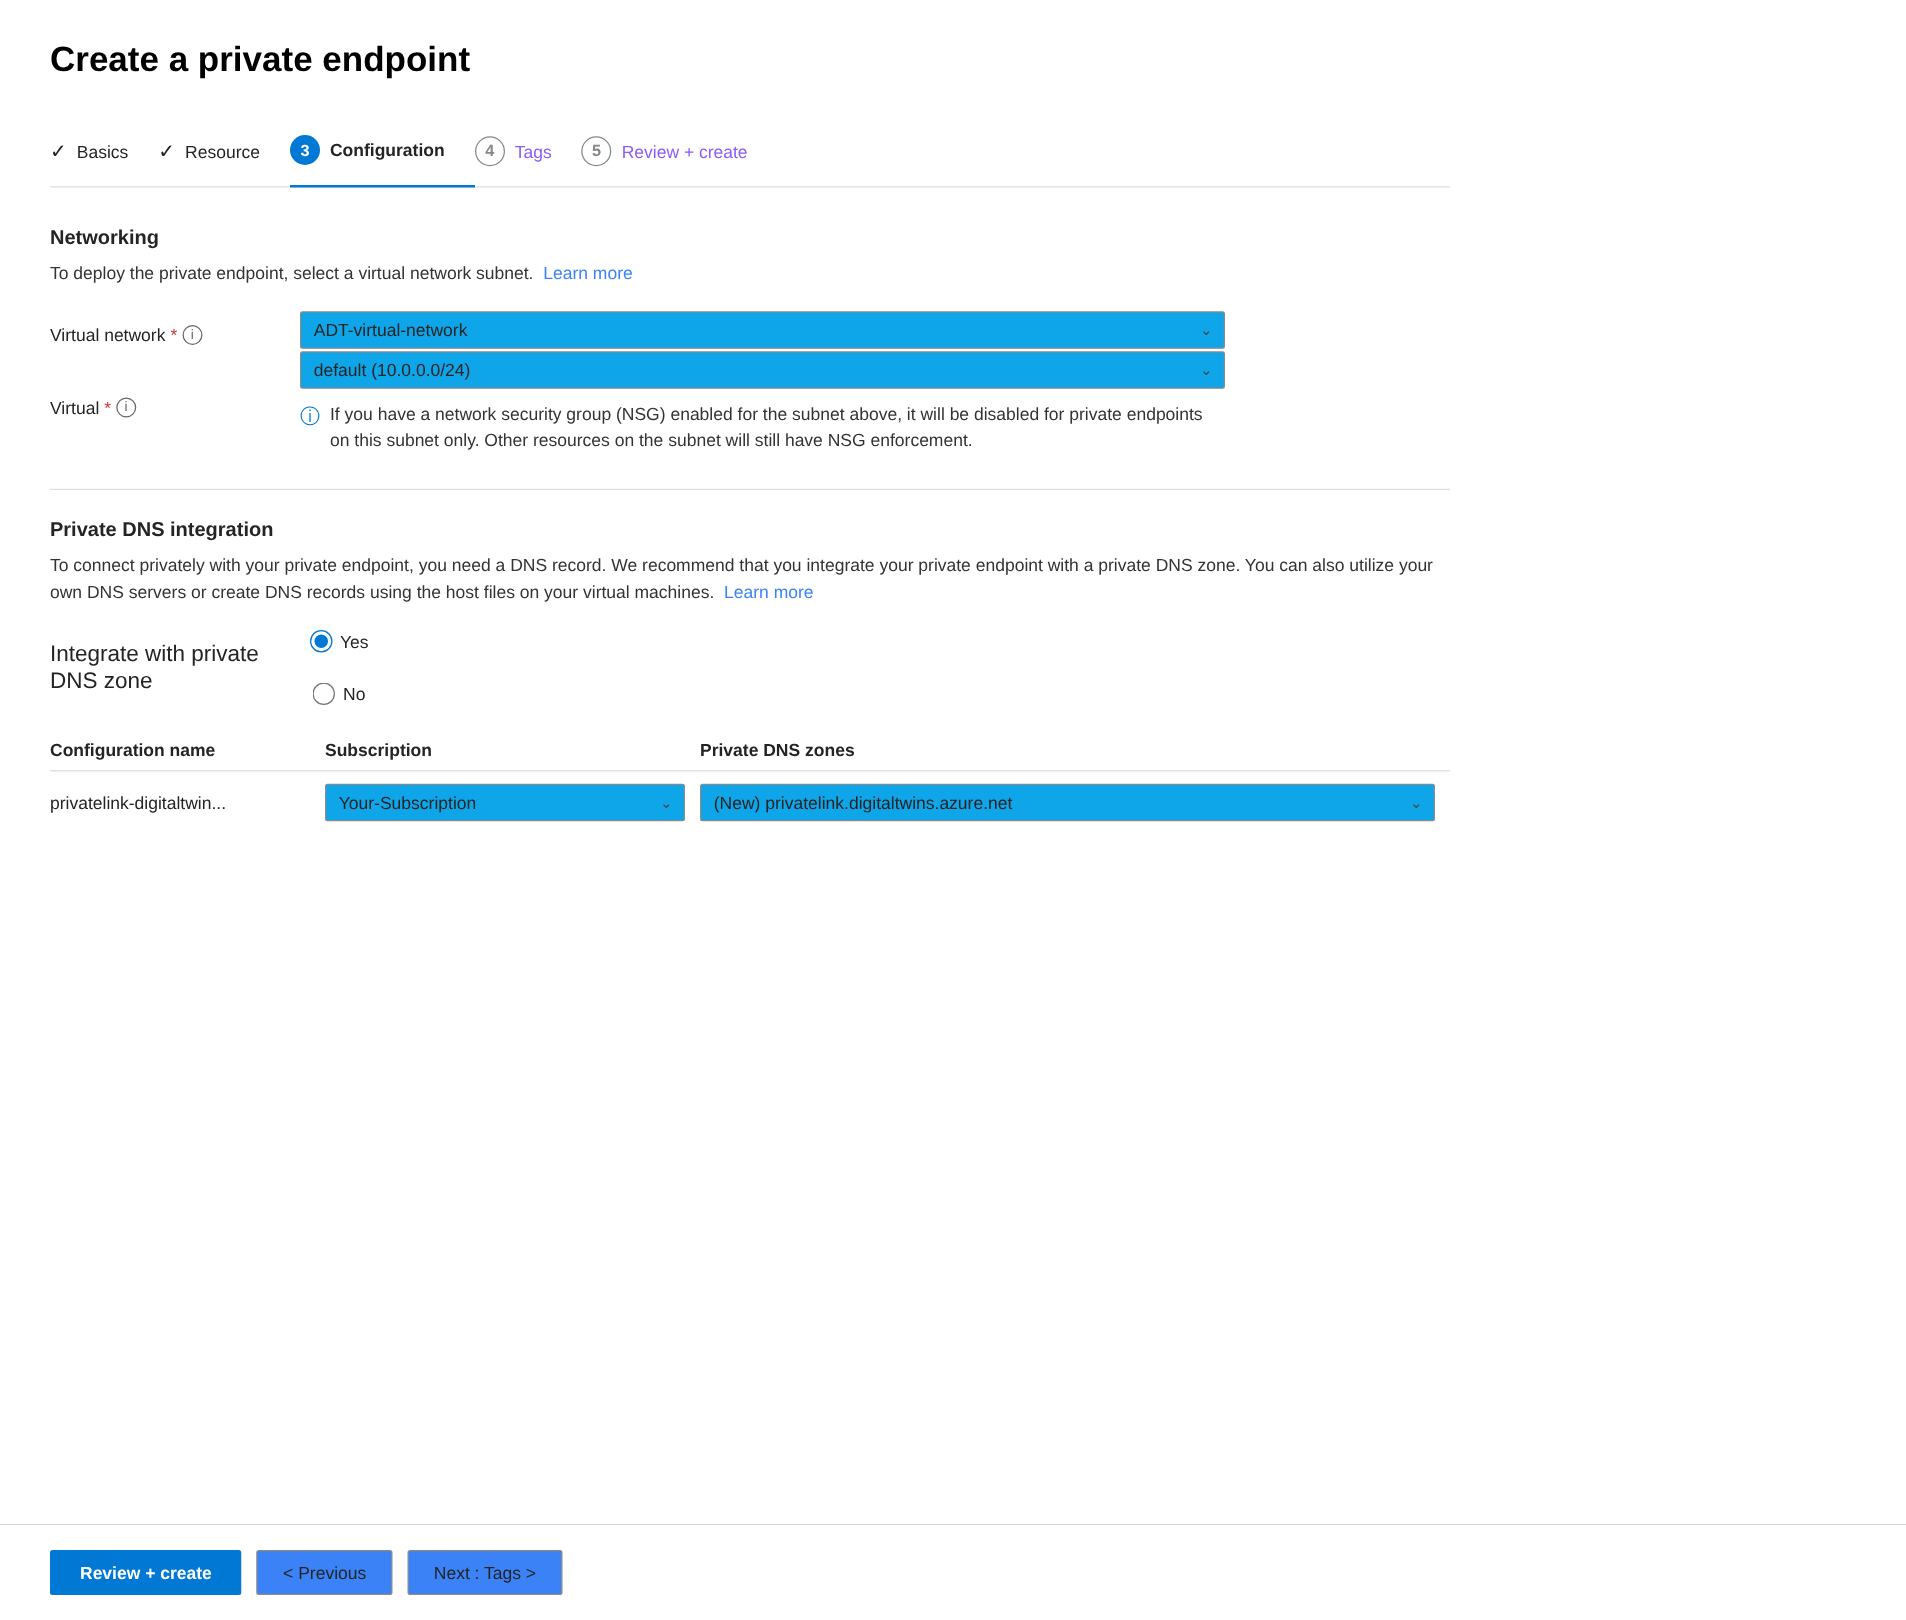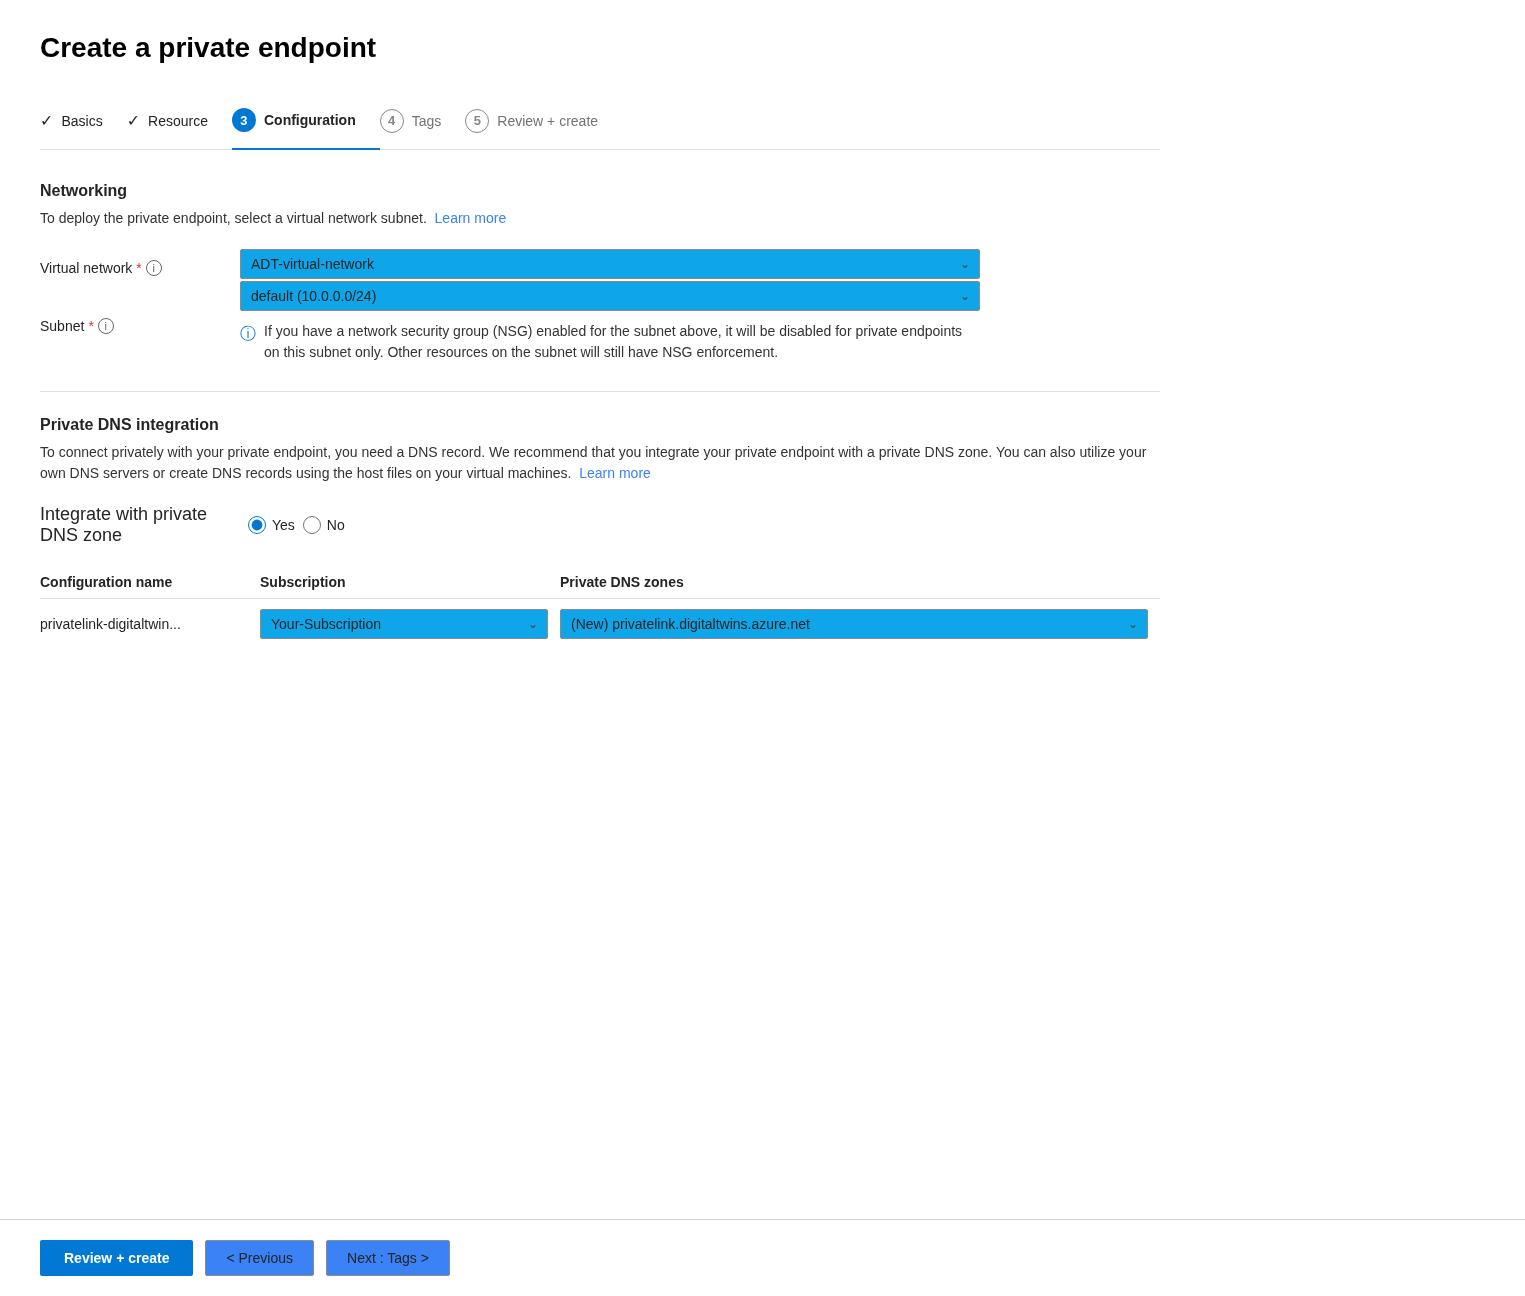--- a/index.html
+++ b/index.html
@@ -68,21 +68,21 @@
       background: transparent;
     }
     .wizard-step .step-label {
       font-size: 14px;
       color: #242424;
     }
     .wizard-step.active .step-label {
       font-weight: 700;
     }
     .wizard-step.inactive .step-label {
-      color: #737373;
+      color: #8b5cf6;
     }
     
     .section {
       margin-bottom: 28px;
     }
     .section-title {
       font-size: 16px;
       font-weight: 700;
       margin-bottom: 8px;
     }
@@ -184,21 +184,22 @@
       gap: 8px;
       margin-bottom: 20px;
     }
     .radio-label-text {
       width: 200px;
       font-size: 18px;
     }
     .radio-options {
       display: flex;
       align-items: center;
-      gap: 8px;
+      gap: 24px;
+      flex-direction: column;
     }
     .radio-option {
       display: flex;
       align-items: center;
       gap: 6px;
       cursor: pointer;
       font-size: 14px;
     }
     .radio-input {
       width: 18px;
@@ -332,21 +333,21 @@
             <select class="dropdown">
               <option value="ADT-virtual-network">ADT-virtual-network</option>
             </select>
             <span class="chevron">⌄</span>
           </div>
         </div>
       </div>
 
       <div class="form-row">
         <div class="form-label">
-          <span>Subnet</span>
+          <span>Virtual</span>
           <span class="required-star">*</span>
           <span class="info-icon" title="Information">i</span>
         </div>
         <div class="form-control-wrap">
           <div class="dropdown-wrapper">
             <select class="dropdown">
               <option value="default (10.0.0.0/24)">default (10.0.0.0/24)</option>
             </select>
             <span class="chevron">⌄</span>
           </div>

